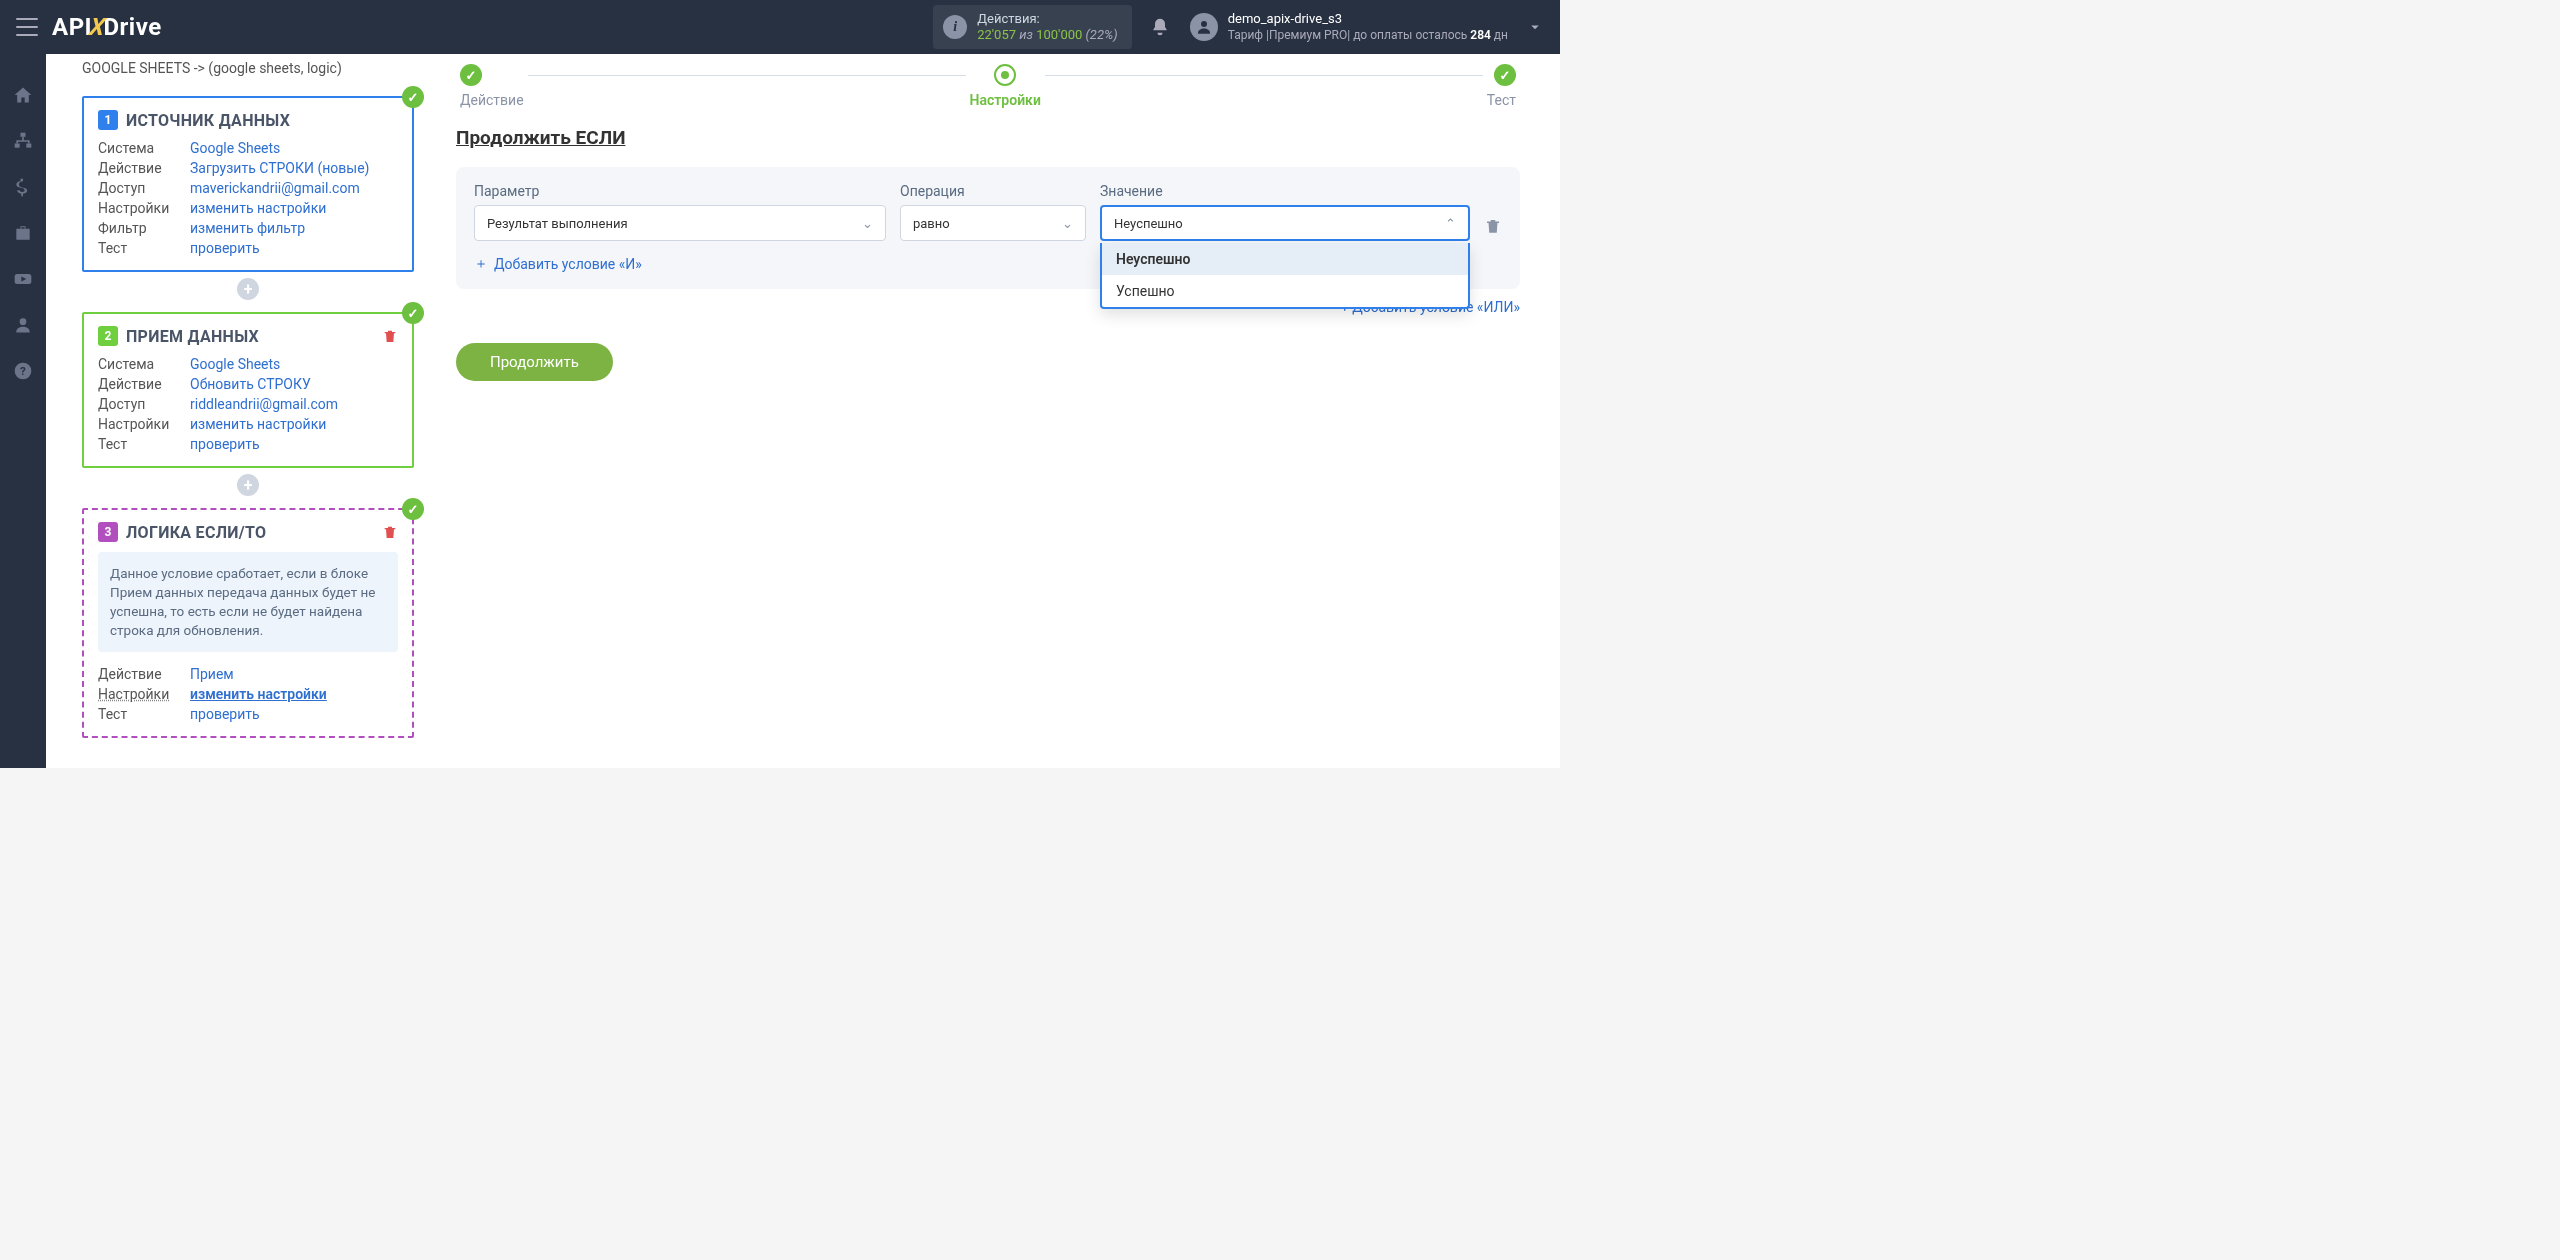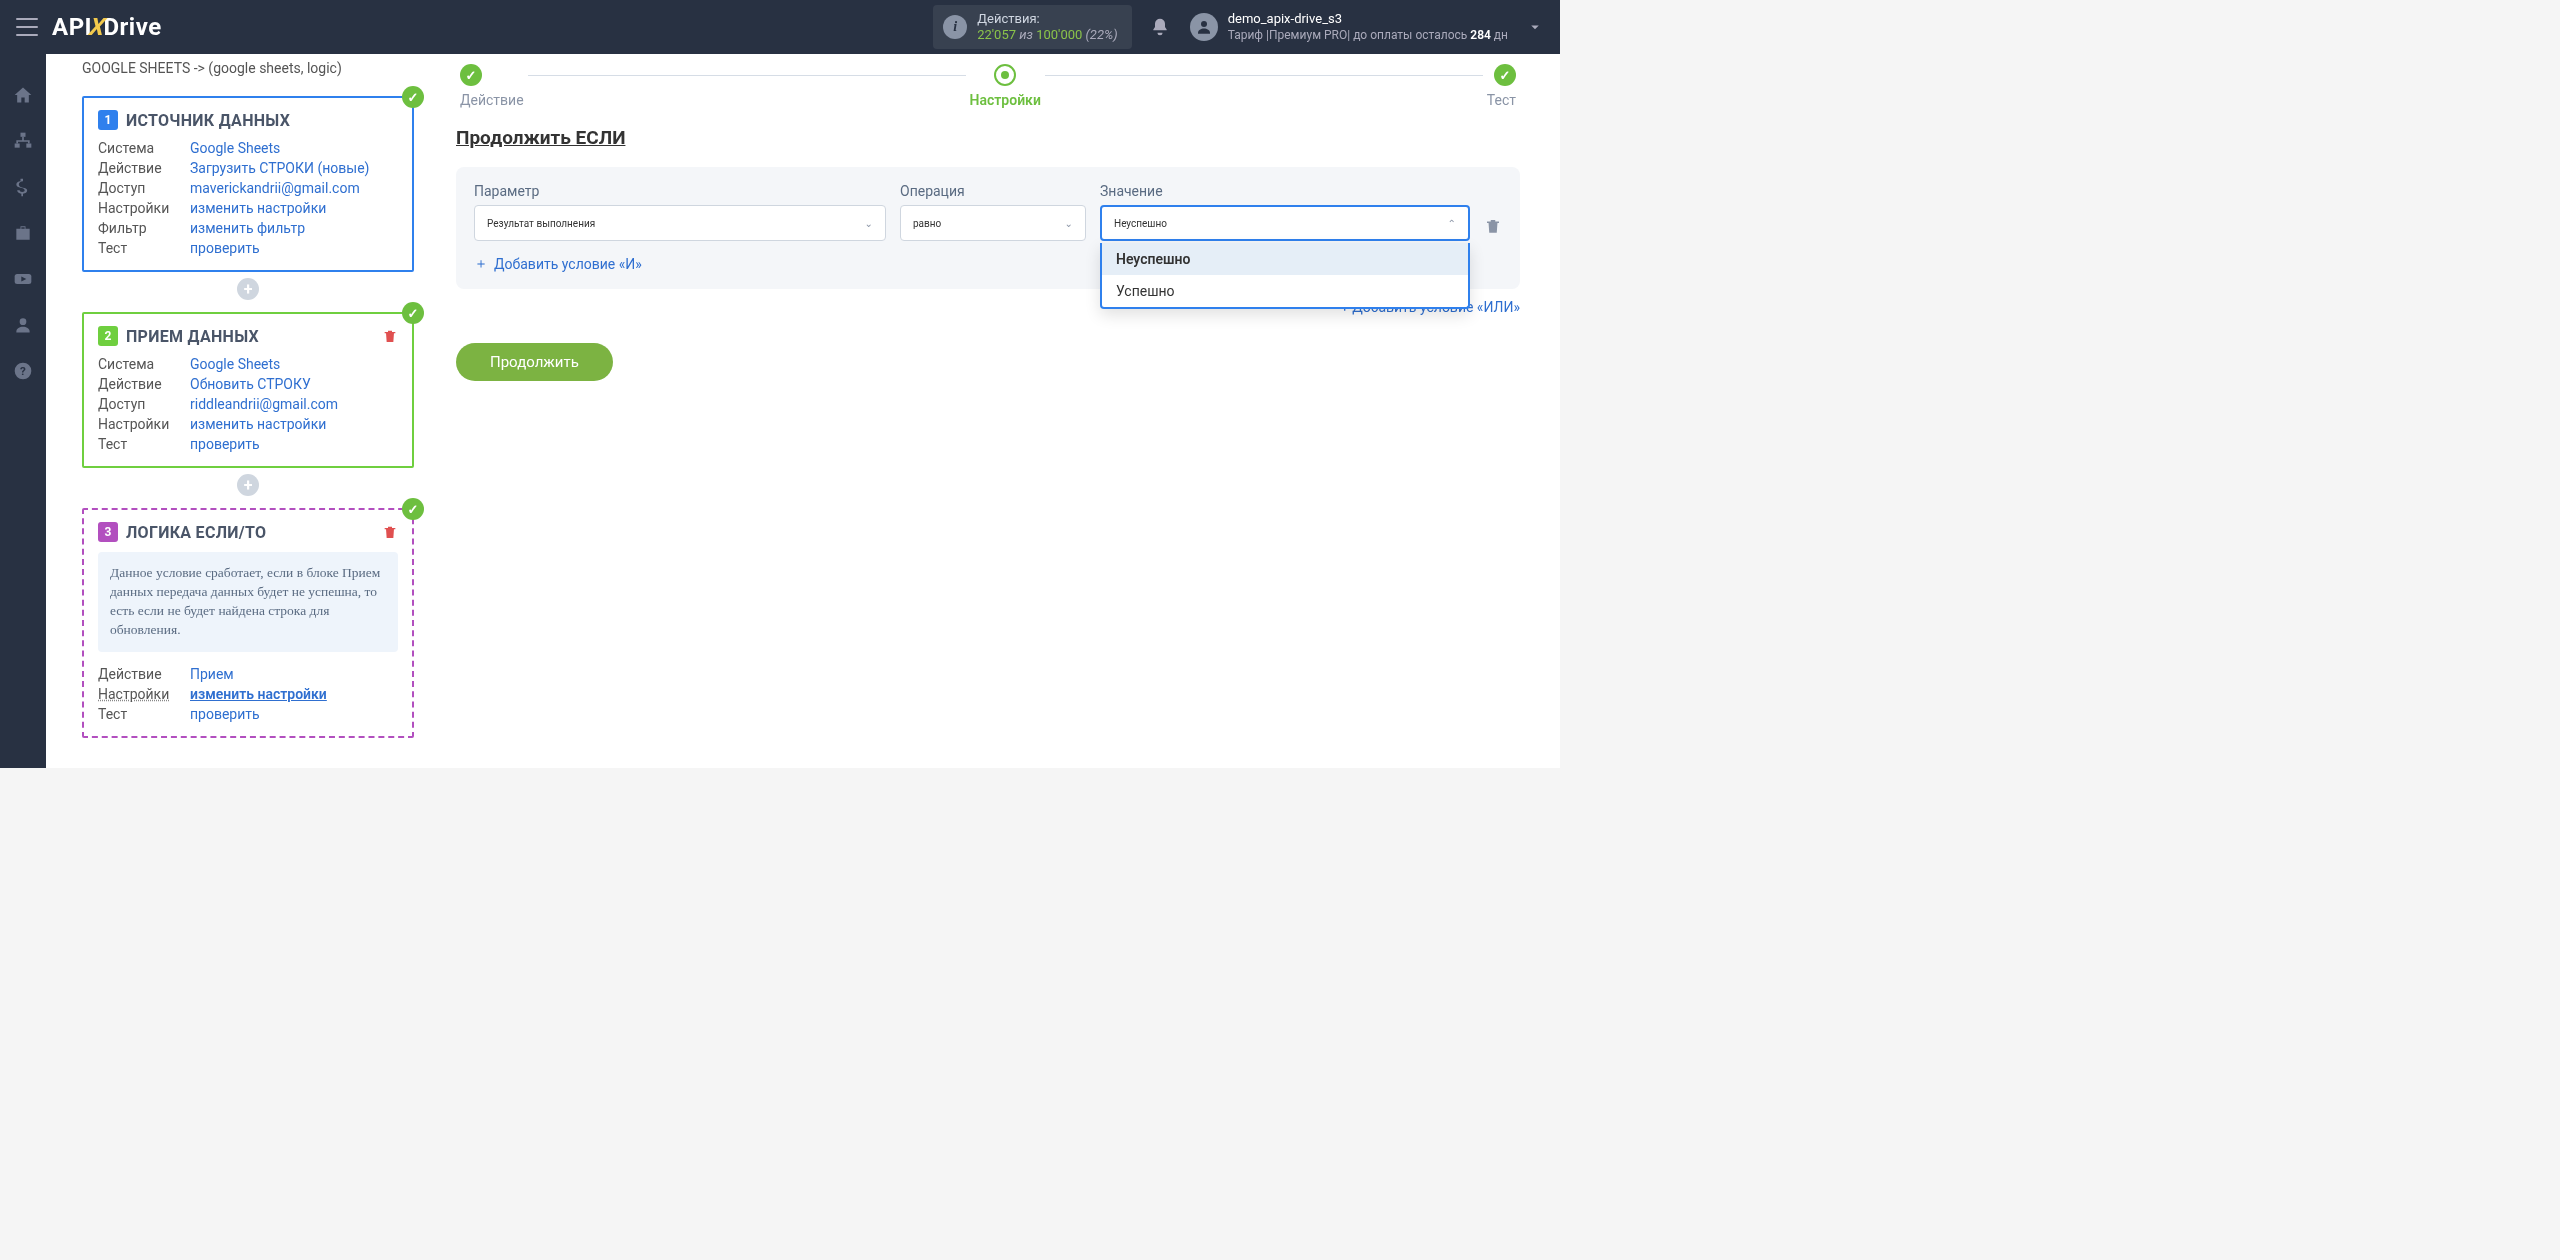--- a/index.html
+++ b/index.html
@@ -49,21 +49,21 @@
 .nb-green { background: #6fcf3f; }
 .nb-purple { background: #b24fbf; }
 .card-title { font-weight: 700; color: #4a5568; letter-spacing: 0.3px; font-size: 16px; }
 .trash-icon { margin-left: auto; color: #e05050; cursor: pointer; }
 .kv-table { display: grid; grid-template-columns: 82px 1fr; row-gap: 4px; column-gap: 10px; font-size: 14px; }
 .kv-key { color: #555; }
 .kv-key.und { text-decoration: underline dotted #888; }
 .kv-val { color: #2f6fd0; text-decoration: none; cursor: pointer; }
 .kv-val.und { text-decoration: underline; font-weight: 600; }
 .add-between { width: 22px; height: 22px; border-radius: 50%; background: #cfd6df; color: #fff; display: flex; align-items: center; justify-content: center; margin: 6px auto 12px auto; font-weight: 700; cursor: pointer; font-size: 16px; }
-.desc-box { background: #eef4fb; color: #5a6b82; font-size: 13.5px; line-height: 1.4; padding: 12px; border-radius: 4px; margin-bottom: 14px; font-family: Liberation Serif, serif; }
+.desc-box { background: #eef4fb; color: #5a6b82; font-size: 13.5px; line-height: 1.4; padding: 12px; border-radius: 4px; margin-bottom: 14px; }
 
 .main-col { flex: 1; padding: 10px 40px 20px 24px; overflow-y: auto; position: relative; background: #fff; }
 .stepper { display: flex; align-items: flex-start; justify-content: space-between; position: relative; margin-bottom: 18px; }
 .stepper::before { content: ""; position: absolute; top: 11px; left: 14px; right: 14px; height: 1px; background: #d6dde6; z-index: 0; }
 .step { display: flex; flex-direction: column; align-items: center; gap: 6px; z-index: 1; background: #fff; padding: 0 4px; }
 .step-circle { width: 22px; height: 22px; border-radius: 50%; display: flex; align-items: center; justify-content: center; font-size: 13px; font-weight: 700; }
 .sc-done { background: #6dbf3f; color: #fff; }
 .sc-current { background: #fff; border: 2px solid #6dbf3f; position: relative; }
 .sc-current::after { content: ""; width: 8px; height: 8px; border-radius: 50%; background: #6dbf3f; }
 .step-label { font-size: 14px; color: #8a94a6; }
@@ -72,21 +72,21 @@
 .step.right { align-items: flex-end; }
 
 .section-title { font-size: 19px; font-weight: 700; color: #333; text-decoration: underline; margin-bottom: 18px; }
 .cond-block { background: #f4f6f9; border-radius: 8px; padding: 16px 18px 16px 18px; position: relative; }
 .cond-row { display: flex; gap: 14px; align-items: flex-end; }
 .cond-field { display: flex; flex-direction: column; gap: 6px; }
 .cond-field.param { flex: 1 1 340px; }
 .cond-field.op { flex: 0 0 186px; }
 .cond-field.val { flex: 0 0 370px; position: relative; }
 .cond-label { color: #5a6b82; font-size: 14px; }
-.select-box { height: 36px; background: #fff; border: 1px solid #cfd6df; border-radius: 4px; padding: 0 12px; display: flex; align-items: center; justify-content: space-between; cursor: pointer; color: #333; font-size: 10px; }
+.select-box { height: 36px; background: #fff; border: 1px solid #cfd6df; border-radius: 4px; padding: 0 12px; display: flex; align-items: center; justify-content: space-between; cursor: pointer; color: #333; font-size: 13px; }
 .select-box.open { border: 2px solid #2f80ed; }
 .chev { color: #8a94a6; }
 .del-col { display: flex; align-items: flex-end; padding-bottom: 6px; }
 .del-icon { color: #8a94a6; cursor: pointer; }
 
 .dropdown { position: absolute; top: 60px; left: 0; right: 0; background: #fff; border: 2px solid #2f80ed; border-top: none; border-radius: 0 0 4px 4px; box-shadow: 0 6px 16px rgba(0,0,0,0.12); z-index: 5; }
 .dropdown-item { padding: 8px 14px; cursor: pointer; font-size: 14px; color: #333; }
 .dropdown-item.sel { background: #e5eef7; font-weight: 600; }
 
 .add-and { margin-top: 14px; color: #2f6fd0; font-size: 14px; cursor: pointer; display: inline-flex; align-items: center; gap: 6px; }

